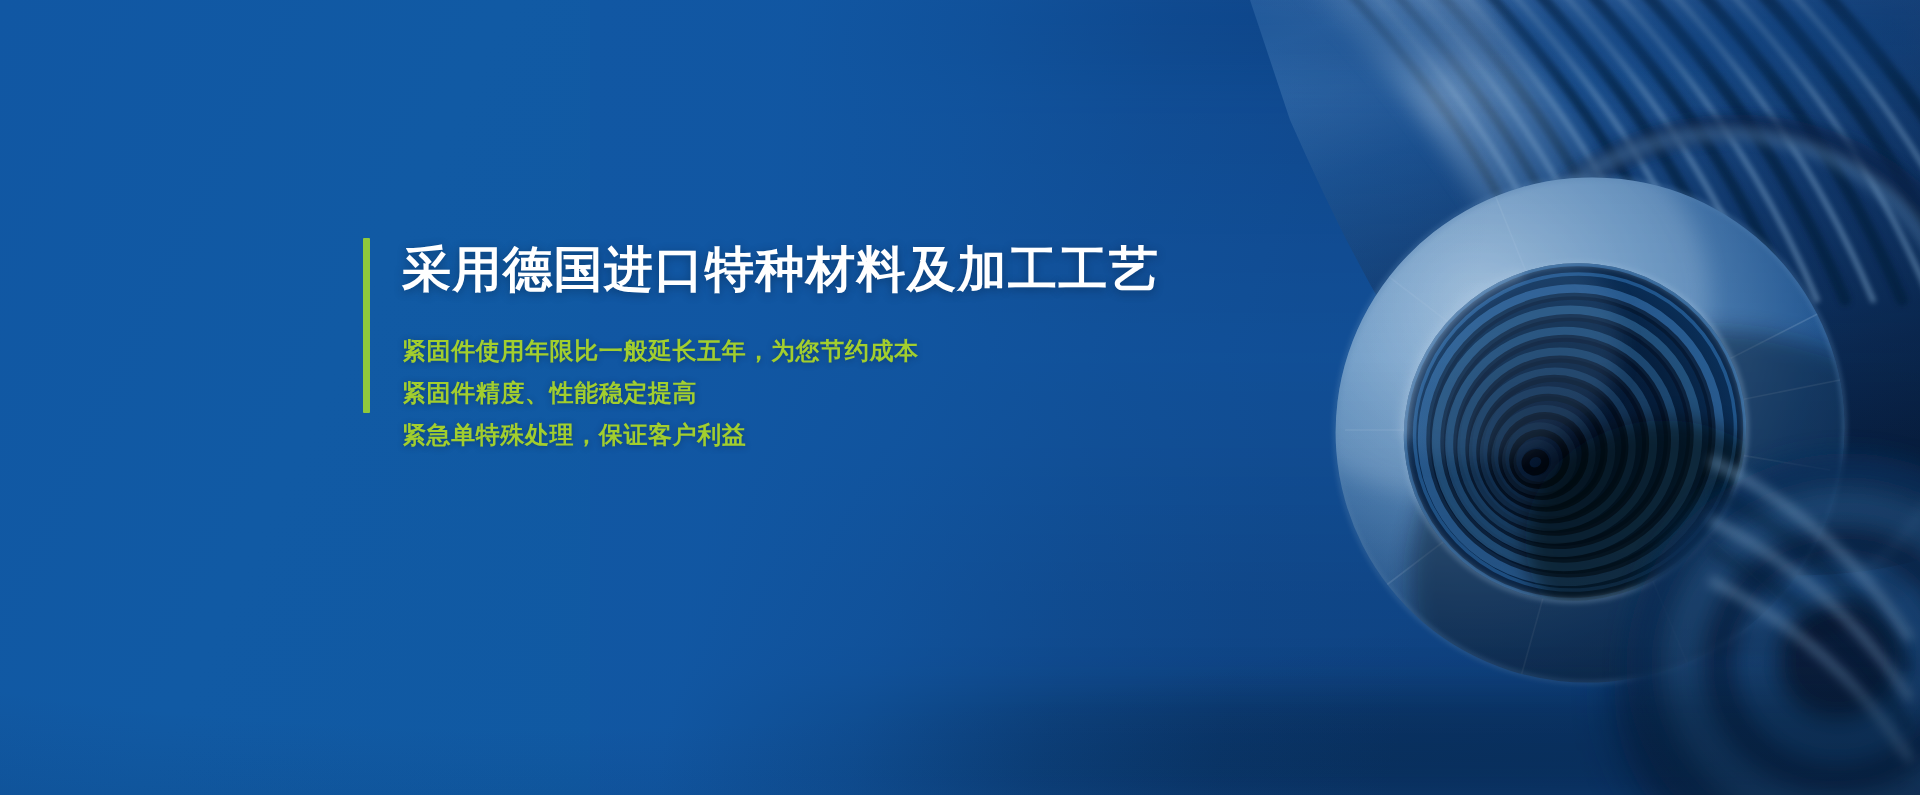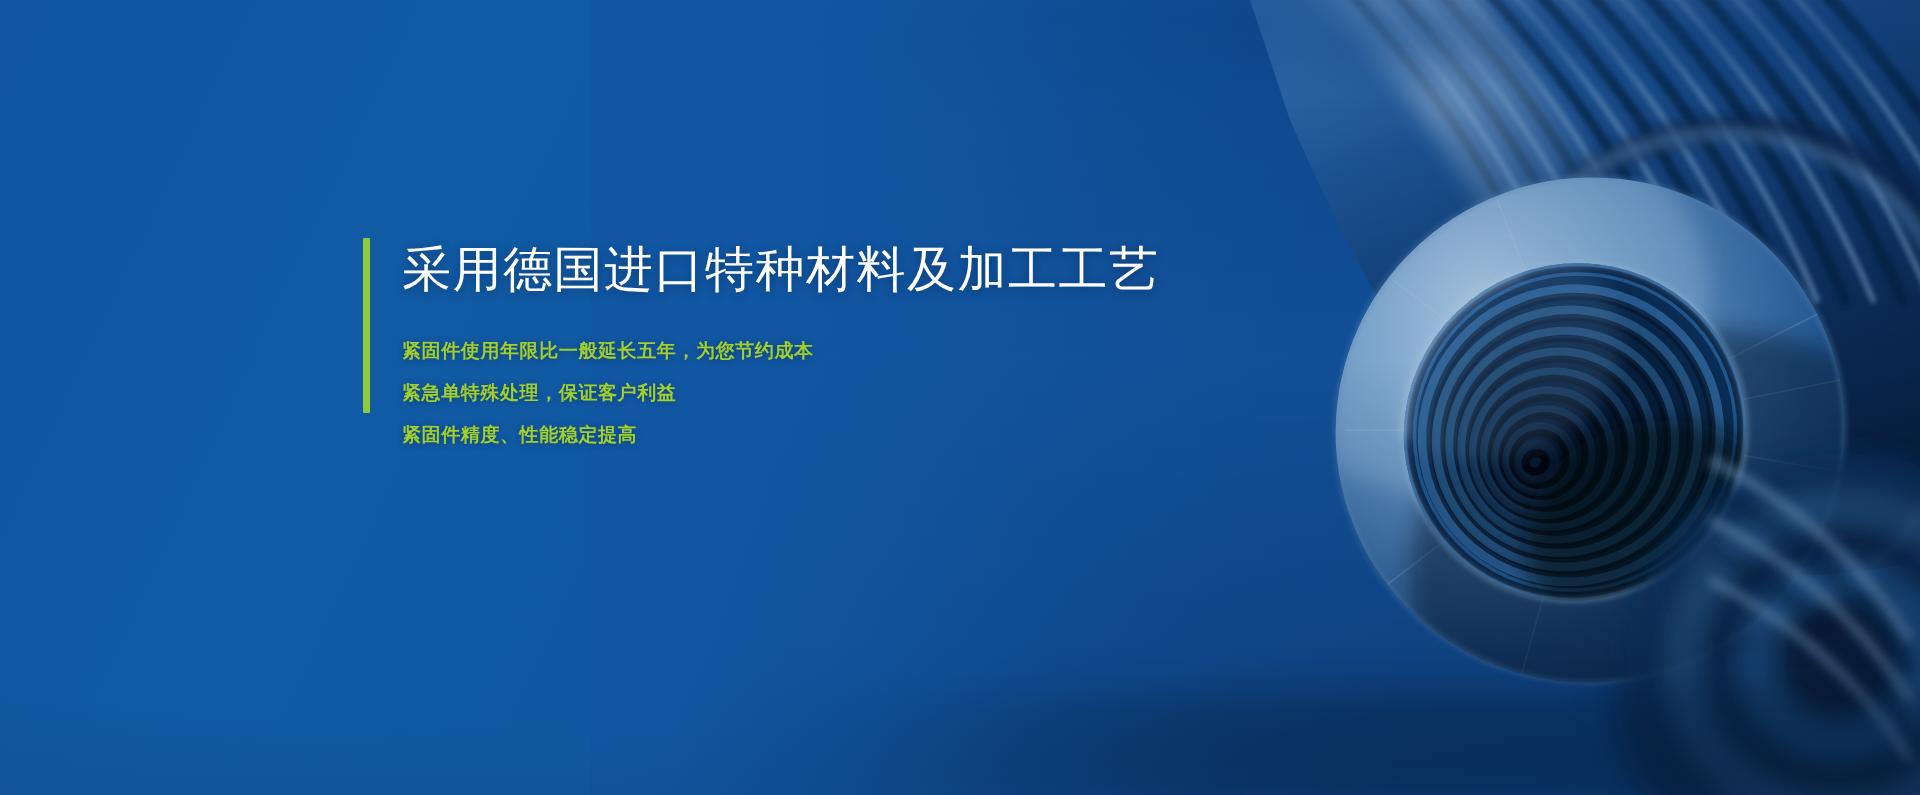--- a/index.html
+++ b/index.html
@@ -78,30 +78,30 @@
     flex:none;
     margin-top:5px;
     border-radius:1px;
   }
   .texts { margin-left:32px; }
 
   .headline {
     color:#ffffff;
     font-size:49px;
     line-height:73px;
-    font-weight:normal;
+    font-weight:bold;
     letter-spacing:1.5px;
     white-space:nowrap;
     text-shadow:0 2px 10px rgba(4,28,58,0.45);
   }
 
   .sublines { margin-top:24px; }
   .subline {
     color:#a2ce2e;
-    font-size:19px;
+    font-size:24px;
     line-height:42px;
     font-weight:bold;
     letter-spacing:0.6px;
     white-space:nowrap;
     text-shadow:0 1px 6px rgba(4,28,58,0.40);
   }
 </style>
 </head>
 <body>
 
@@ -337,20 +337,20 @@
   <div class="content">
 
     <div class="accent-bar"></div>
 
     <div class="texts">
 
       <div class="headline">采用德国进口特种材料及加工工艺</div>
 
       <div class="sublines">
         <div class="subline">紧固件使用年限比一般延长五年，为您节约成本</div>
+        <div class="subline">紧固件精度、性能稳定提高</div>
         <div class="subline">紧急单特殊处理，保证客户利益</div>
-        <div class="subline">紧固件精度、性能稳定提高</div>
       </div>
 
     </div>
   </div>
 
 </div>
 
 </body></html>

